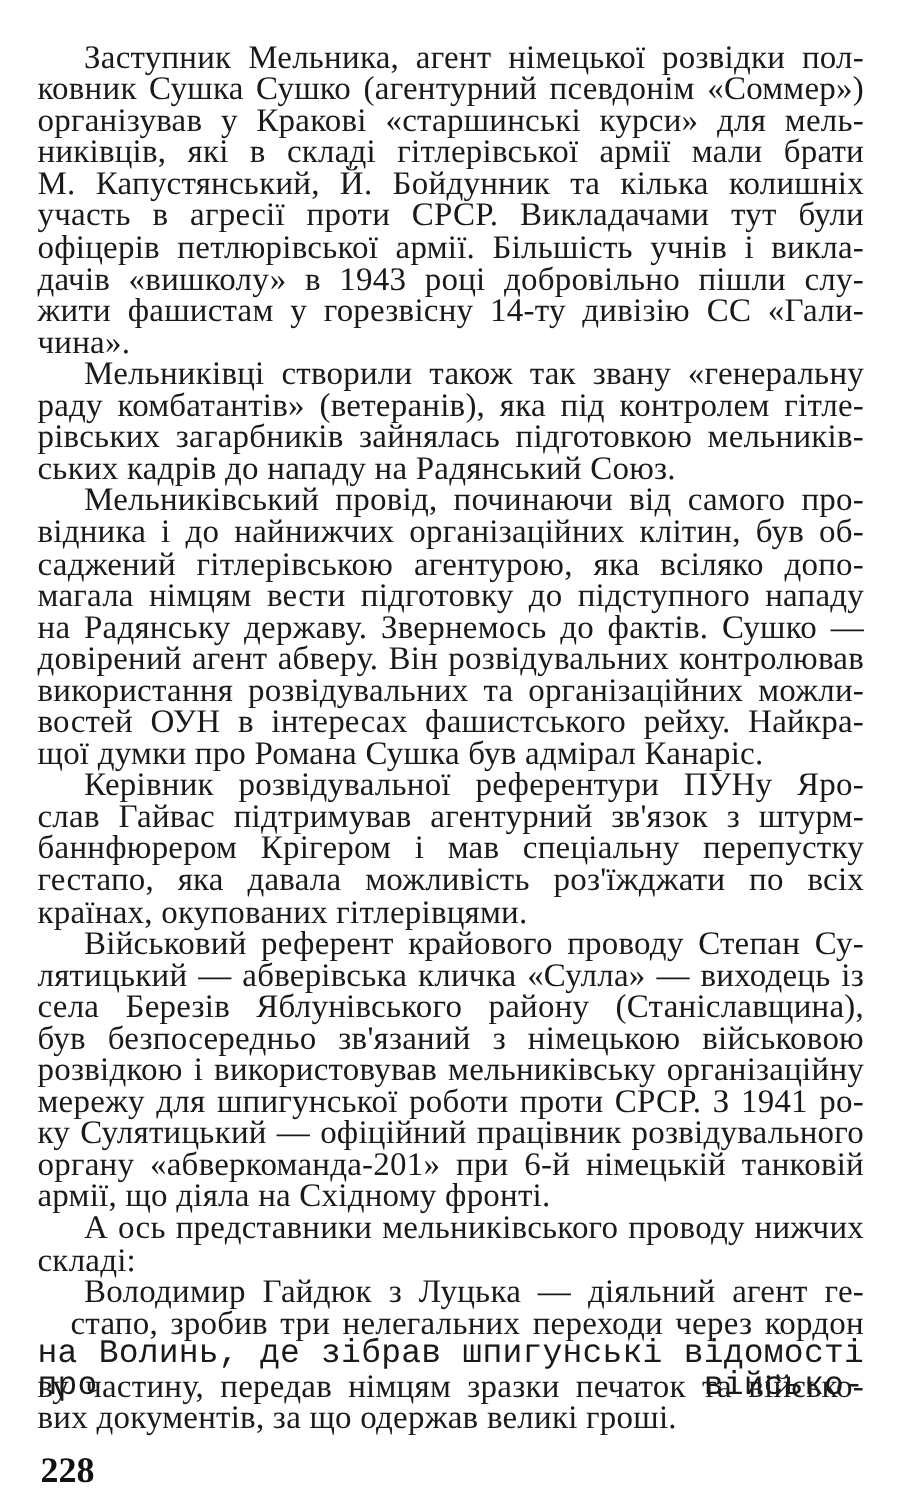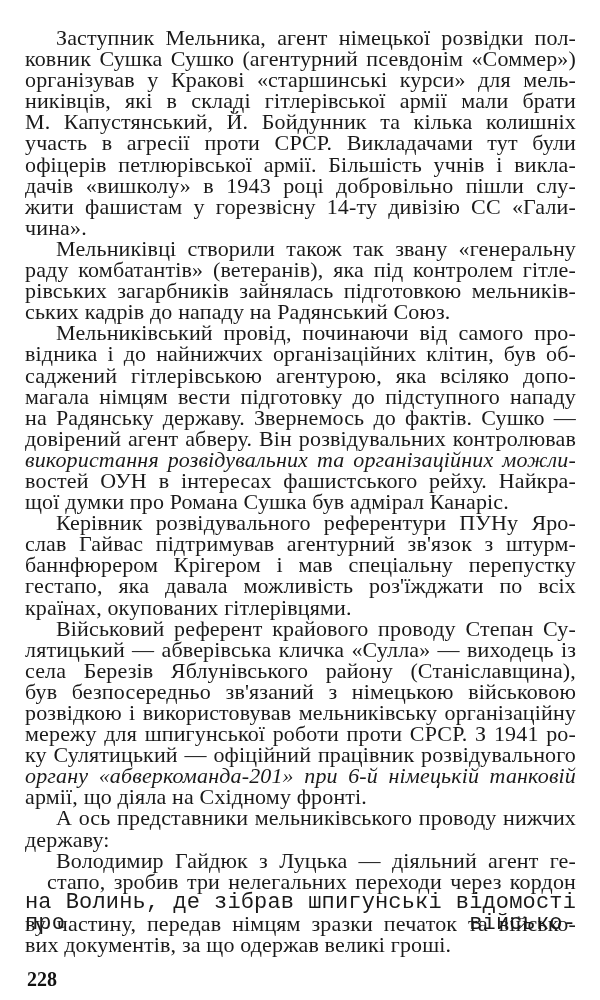--- a/index.html
+++ b/index.html
@@ -36,21 +36,21 @@
   }
   .line.last {
     text-align-last: left;
   }
   .page-number {
     position: absolute;
     left: 27px;
     top: 968px;
     font-family: "Liberation Serif", "DejaVu Serif", serif;
     font-weight: bold;
-    font-size: 20px;
+    font-size: 24px;
     color: #111;
   }
 </style>
 </head>
 <body>
 
 <div class="page" id="page">
     <div class="paragraph">
       <span class="line indent" style="white-space: normal;">Заступник Мельника, агент німецької розвідки пол-</span>
       <span class="line" style="white-space: normal;">ковник Сушка Сушко (агентурний псевдонім «Соммер»)</span>
@@ -69,45 +69,45 @@
       <span class="line" style="white-space: normal;">рівських загарбників зайнялась підготовкою мельників-</span>
       <span class="line last" style="white-space: normal;">ських кадрів до нападу на Радянський Союз.</span>
     </div>
     <div class="paragraph">
       <span class="line indent" style="white-space: normal;">Мельниківський провід, починаючи від самого про-</span>
       <span class="line" style="white-space: normal;">відника і до найнижчих організаційних клітин, був об-</span>
       <span class="line" style="white-space: normal;">саджений гітлерівською агентурою, яка всіляко допо-</span>
       <span class="line" style="white-space: normal;">магала німцям вести підготовку до підступного нападу</span>
       <span class="line" style="white-space: normal;">на Радянську державу. Звернемось до фактів. Сушко —</span>
       <span class="line" style="white-space: normal;">довірений агент абверу. Він розвідувальних контролював</span>
-      <span class="line" style="white-space: normal; font-style: italic;">використання розвідувальних та організаційних можли-</span>
+      <span class="line" style="white-space: normal;">використання розвідувальних та організаційних можли-</span>
       <span class="line" style="white-space: normal;">востей ОУН в інтересах фашистського рейху. Найкра-</span>
       <span class="line last" style="white-space: normal;">щої думки про Романа Сушка був адмірал Канаріс.</span>
     </div>
     <div class="paragraph">
-      <span class="line indent" style="white-space: normal;">Керівник розвідувального референтури ПУНу Яро-</span>
+      <span class="line indent" style="white-space: normal;">Керівник розвідувальної референтури ПУНу Яро-</span>
       <span class="line" style="white-space: normal;">слав Гайвас підтримував агентурний зв'язок з штурм-</span>
       <span class="line" style="white-space: normal;">баннфюрером Крігером і мав спеціальну перепустку</span>
       <span class="line" style="white-space: normal;">гестапо, яка давала можливість роз'їжджати по всіх</span>
       <span class="line last" style="white-space: normal;">країнах, окупованих гітлерівцями.</span>
     </div>
     <div class="paragraph">
       <span class="line indent" style="white-space: normal;">Військовий референт крайового проводу Степан Су-</span>
       <span class="line" style="white-space: normal;">лятицький — абверівська кличка «Сулла» — виходець із</span>
       <span class="line" style="white-space: normal;">села Березів Яблунівського району (Станіславщина),</span>
       <span class="line" style="white-space: normal;">був безпосередньо зв'язаний з німецькою військовою</span>
       <span class="line" style="white-space: normal;">розвідкою і використовував мельниківську організаційну</span>
       <span class="line" style="white-space: normal;">мережу для шпигунської роботи проти СРСР. З 1941 ро-</span>
       <span class="line" style="white-space: normal;">ку Сулятицький — офіційний працівник розвідувального</span>
-      <span class="line" style="white-space: normal; font-style: italic;">органу «абверкоманда-201» при 6-й німецькій танковій</span>
+      <span class="line" style="white-space: normal;">органу «абверкоманда-201» при 6-й німецькій танковій</span>
       <span class="line last" style="white-space: normal;">армії, що діяла на Східному фронті.</span>
     </div>
     <div class="paragraph">
       <span class="line indent" style="white-space: normal;">А ось представники мельниківського проводу нижчих</span>
-      <span class="line last" style="white-space: normal;">державу:</span>
+      <span class="line last" style="white-space: normal;">складі:</span>
     </div>
     <div class="paragraph">
       <span class="line indent" style="white-space: normal;">Володимир Гайдюк з Луцька — діяльний агент ге-</span>
       <span class="line" style="white-space: normal; margin-left: 22px;">стапо, зробив три нелегальних переходи через кордон</span>
       <span class="line" style="white-space: normal; font-family: Liberation Mono, monospace;">на Волинь, де зібрав шпигунські відомості про військо-</span>
       <span class="line" style="white-space: normal;">ву частину, передав німцям зразки печаток та військо-</span>
       <span class="line last" style="white-space: normal;">вих документів, за що одержав великі гроші.</span>
     </div>
   </div>
 

